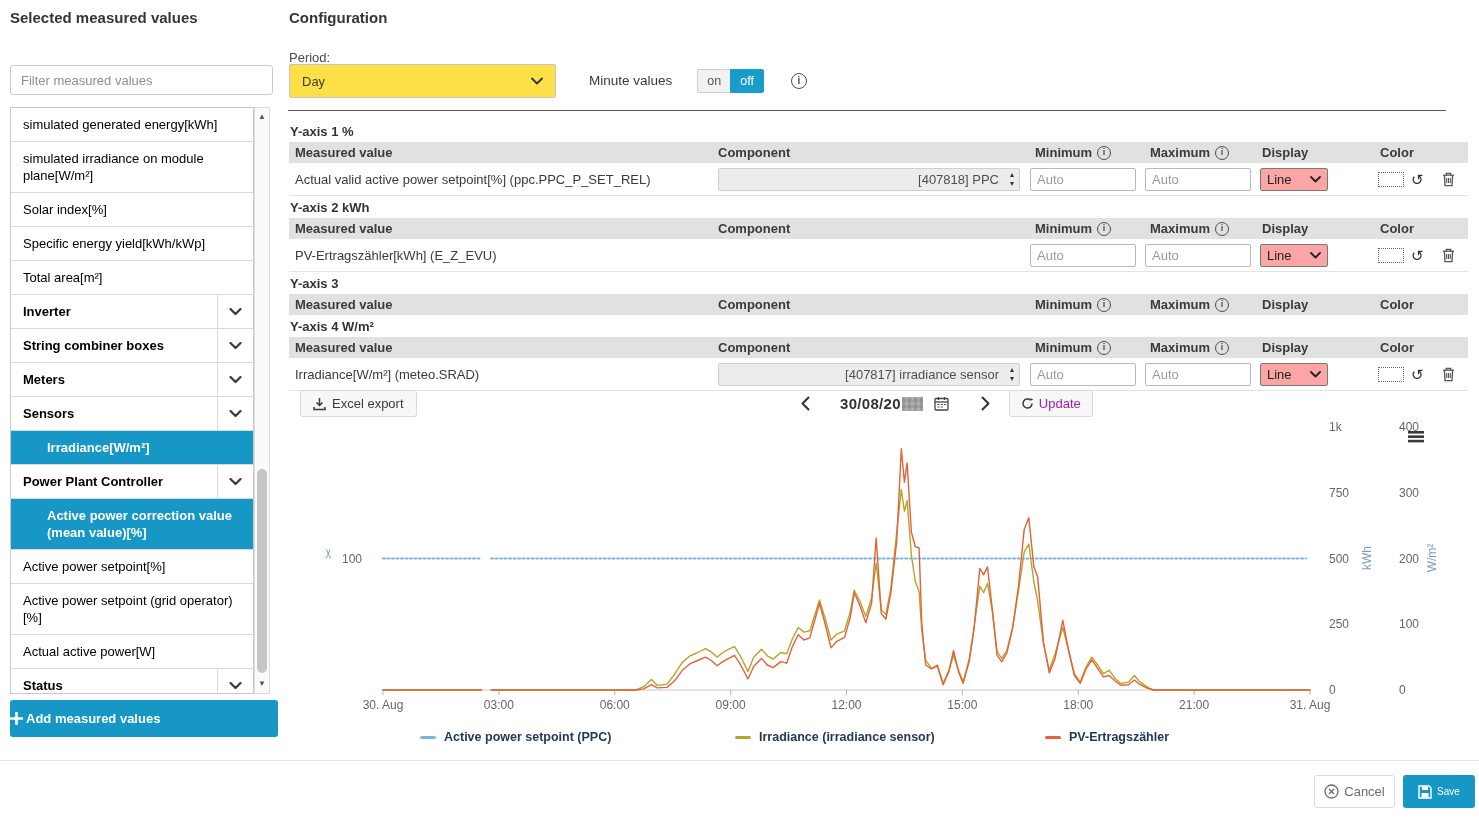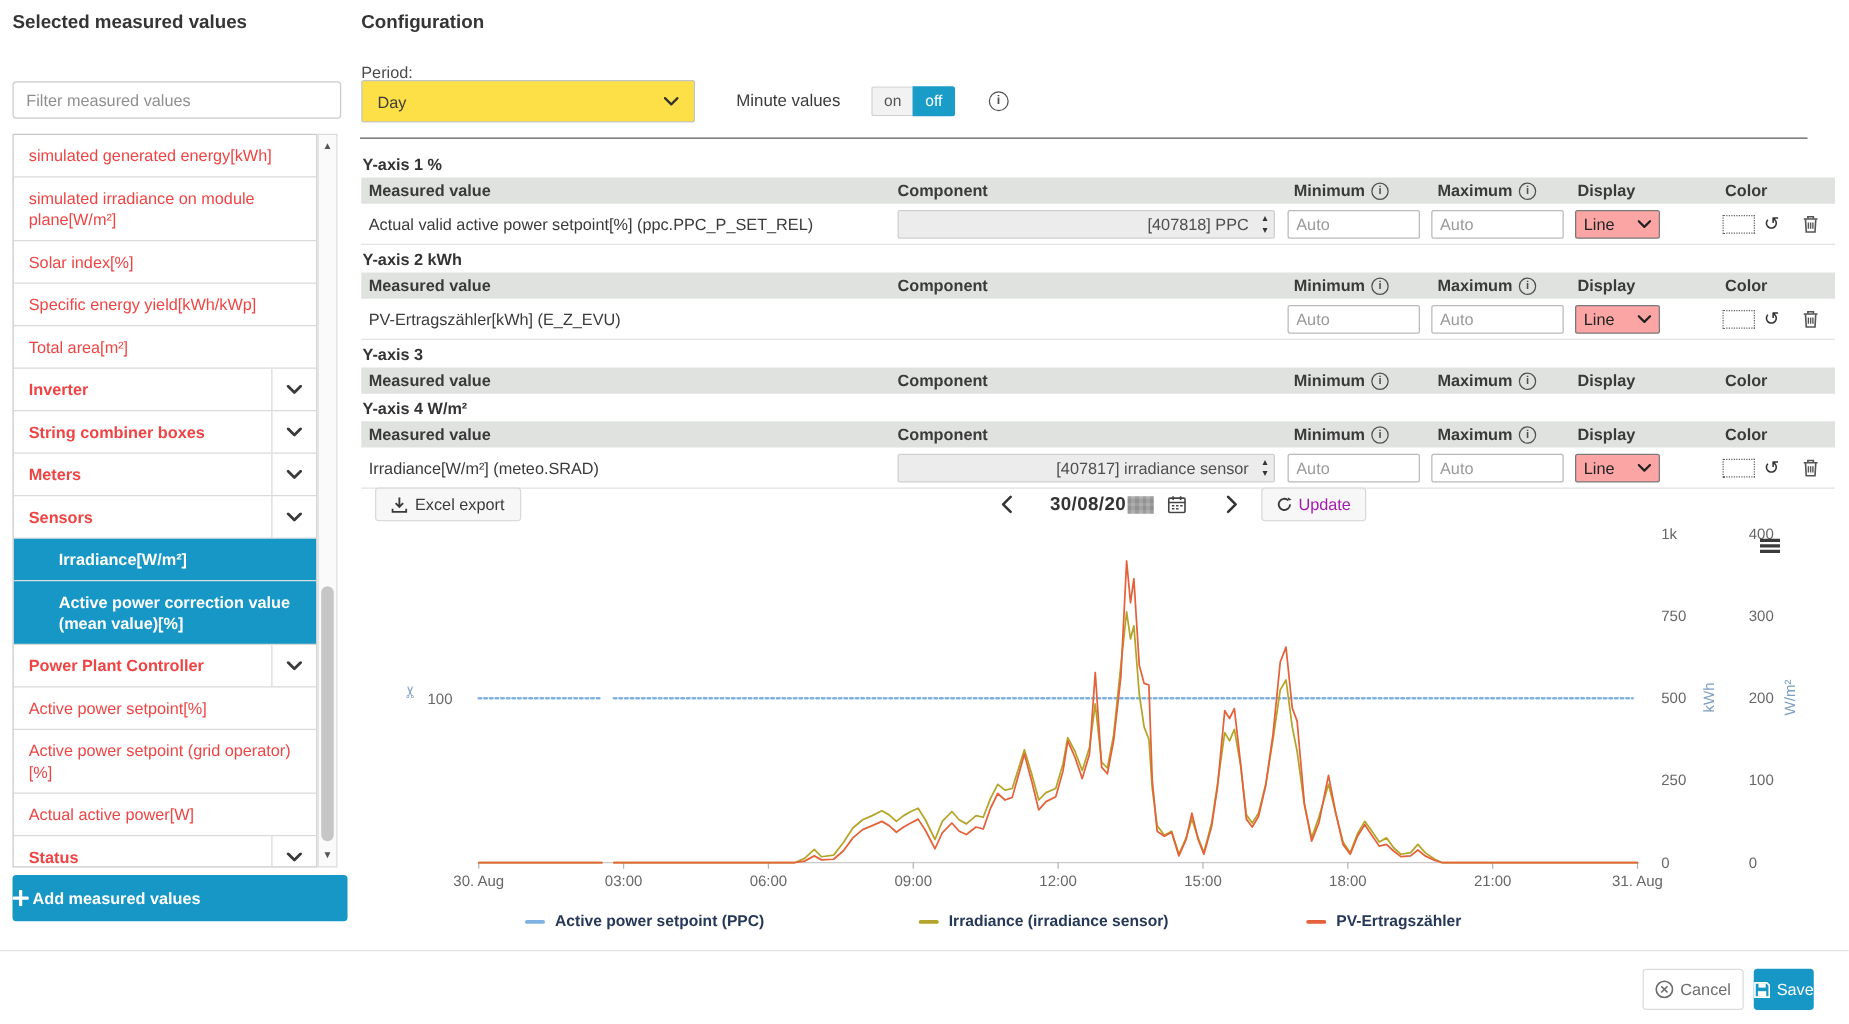--- a/index.html
+++ b/index.html
@@ -5,21 +5,21 @@
   * { margin:0; padding:0; box-sizing:border-box; }
   html,body { width:1479px; height:819px; background:#fff; font-family:"Liberation Sans", sans-serif; color:#3a3a3a; }
   body { position:relative; overflow:hidden; }
 
   
   #sidebar { position:absolute; left:0; top:0; width:280px; height:819px; }
   .side-title { position:absolute; left:10px; top:9px; font-size:15px; font-weight:bold; color:#353535; }
   #filter-input { position:absolute; left:10px; top:65px; width:263px; height:30px; border:1px solid #c9c9c9; border-radius:3px; padding:0 10px; font-size:13px; font-family:inherit; color:#3a3a3a; }
   #filter-input::placeholder { color:#8f8f8f; }
   #mv-list { position:absolute; left:10px; top:107px; width:244px; height:587px; border:1px solid #c9c9c9; overflow:hidden; background:#fff; }
-  .mv-item { display:flex; align-items:stretch; border-bottom:1px solid #dadada; font-size:13px; color:#ef4444; cursor:pointer; }
+  .mv-item { display:flex; align-items:stretch; border-bottom:1px solid #dadada; font-size:13px; color:#000000; cursor:pointer; }
   .mv-item .lbl { flex:1; padding:8px 6px 8px 12px; line-height:17px; }
   .mv-item.group .lbl { font-weight:bold; }
   .mv-item.group .chev-cell { width:36px; border-left:1px solid #dadada; display:flex; align-items:center; justify-content:center; }
   .mv-item.selected { background:#1697c6; color:#fff; font-weight:600;padding-left:24px; }
   
   #mv-scroll { position:absolute; left:254px; top:107px; width:16px; height:587px; background:#fafafa; border:1px solid #dcdcdc; }
   #mv-scroll .arr { position:absolute; left:0; width:14px; height:14px; text-align:center; font-size:8px; color:#555; line-height:14px; }
   #mv-scroll .arr.up { top:2px; }
   #mv-scroll .arr.down { bottom:2px; }
   #mv-thumb { position:absolute; left:2px; top:361px; width:10px; height:204px; background:#c6c6c6; border-radius:5px; }
@@ -77,21 +77,21 @@
   .scis { font-size:13px; fill:#7d9ec3; }
 
   
   #legend { position:absolute; left:289px; top:730px; width:1179px; height:18px; }
   .leg-item { position:absolute; top:0; display:flex; align-items:center; gap:8px; font-size:12.5px; font-weight:bold; color:#253858; }
   .leg-dash { width:16px; height:3px; border-radius:2px; }
 
   
   #footer-divider { position:absolute; left:0; top:760px; width:1479px; border-top:1px solid #e3e3e3; }
   #cancel-btn { position:absolute; left:1314px; top:775px; width:81px; height:33px; background:#fff; border:1px solid #dcdcdc; border-radius:3px; font-size:13px; color:#6b6b6b; font-family:inherit; display:flex; align-items:center; justify-content:center; gap:5px; cursor:pointer; }
-  #save-btn { position:absolute; left:1403px; top:775px; width:48px; height:33px; background:#1697c6; border:none; border-radius:3px; font-size:13px; color:#fff; font-family:inherit; display:flex; align-items:center; justify-content:center; gap:5px; cursor:pointer; }
+  #save-btn { position:absolute; left:1403px; top:775px; width:72px; height:33px; background:#1697c6; border:none; border-radius:3px; font-size:10px; color:#fff; font-family:inherit; display:flex; align-items:center; justify-content:center; gap:5px; cursor:pointer; }
 </style>
 </head>
 <body>
 
 <div id="sidebar">
   <div class="side-title">Selected measured values</div>
   <input id="filter-input" placeholder="Filter measured values" style="">
   <div id="mv-list">
       <div class="mv-item">
         <div class="lbl">simulated generated energy[kWh]</div>
@@ -136,30 +136,30 @@
         <div class="lbl">Sensors</div>
         <div class="chev-cell">
           <span><svg width="13" height="8" viewBox="0 0 13 8">
               <path d="M1.5 1 L6.5 6 L11.5 1" fill="none" stroke="#3a3a3a" stroke-width="2.2" stroke-linecap="round" stroke-linejoin="round"></path>
             </svg></span>
         </div>
       </div>
       <div class="mv-item selected">
         <div class="lbl">Irradiance[W/m²]</div>
       </div>
+      <div class="mv-item group">
+        <div class="lbl">Power Plant Controller</div>
+        <div class="chev-cell">
+          <span><svg width="13" height="8" viewBox="0 0 13 8">
+              <path d="M1.5 1 L6.5 6 L11.5 1" fill="none" stroke="#3a3a3a" stroke-width="2.2" stroke-linecap="round" stroke-linejoin="round"></path>
+            </svg></span>
+        </div>
+      </div>
       <div class="mv-item selected">
         <div class="lbl">Active power correction value (mean value)[%]</div>
-      </div>
-      <div class="mv-item group">
-        <div class="lbl">Power Plant Controller</div>
-        <div class="chev-cell">
-          <span><svg width="13" height="8" viewBox="0 0 13 8">
-              <path d="M1.5 1 L6.5 6 L11.5 1" fill="none" stroke="#3a3a3a" stroke-width="2.2" stroke-linecap="round" stroke-linejoin="round"></path>
-            </svg></span>
-        </div>
       </div>
       <div class="mv-item">
         <div class="lbl">Active power setpoint[%]</div>
       </div>
       <div class="mv-item">
         <div class="lbl">Active power setpoint (grid operator)[%]</div>
       </div>
       <div class="mv-item">
         <div class="lbl">Actual active power[W]</div>
       </div>

